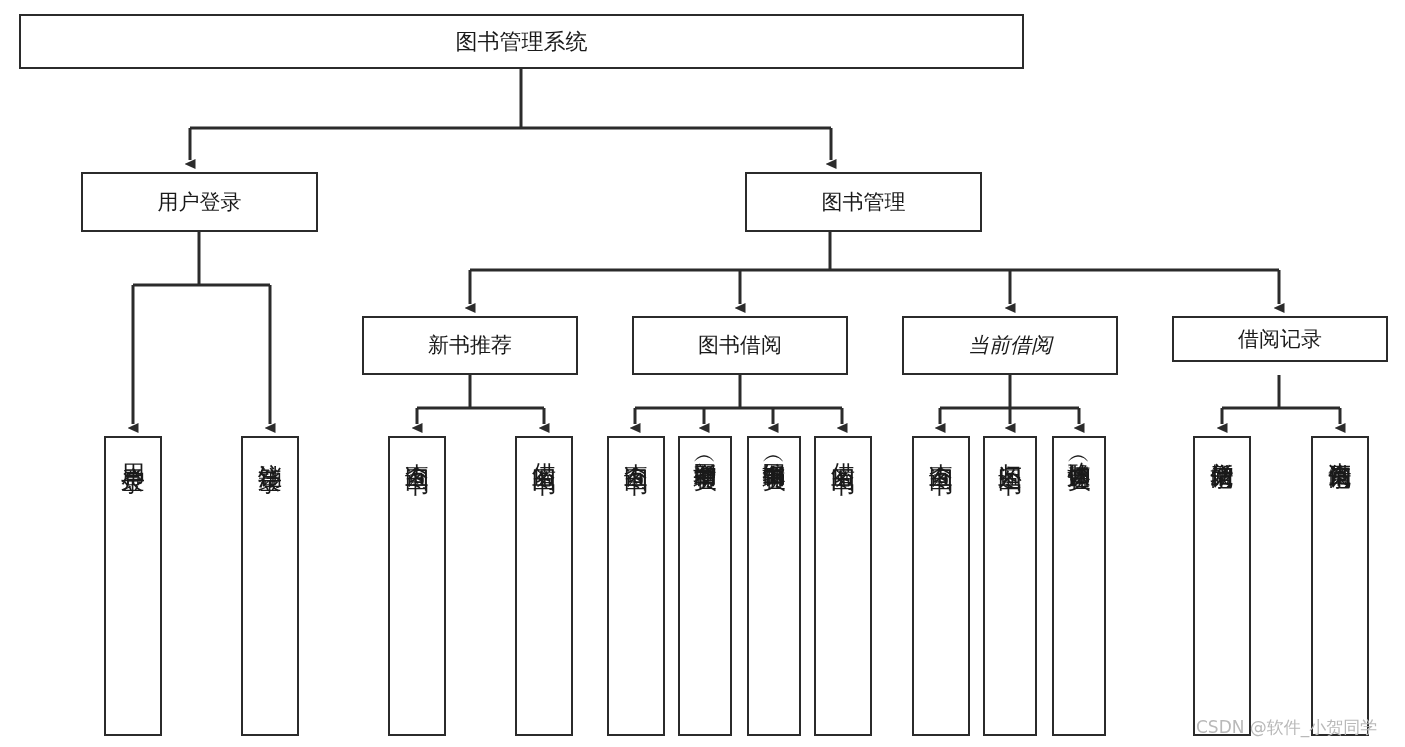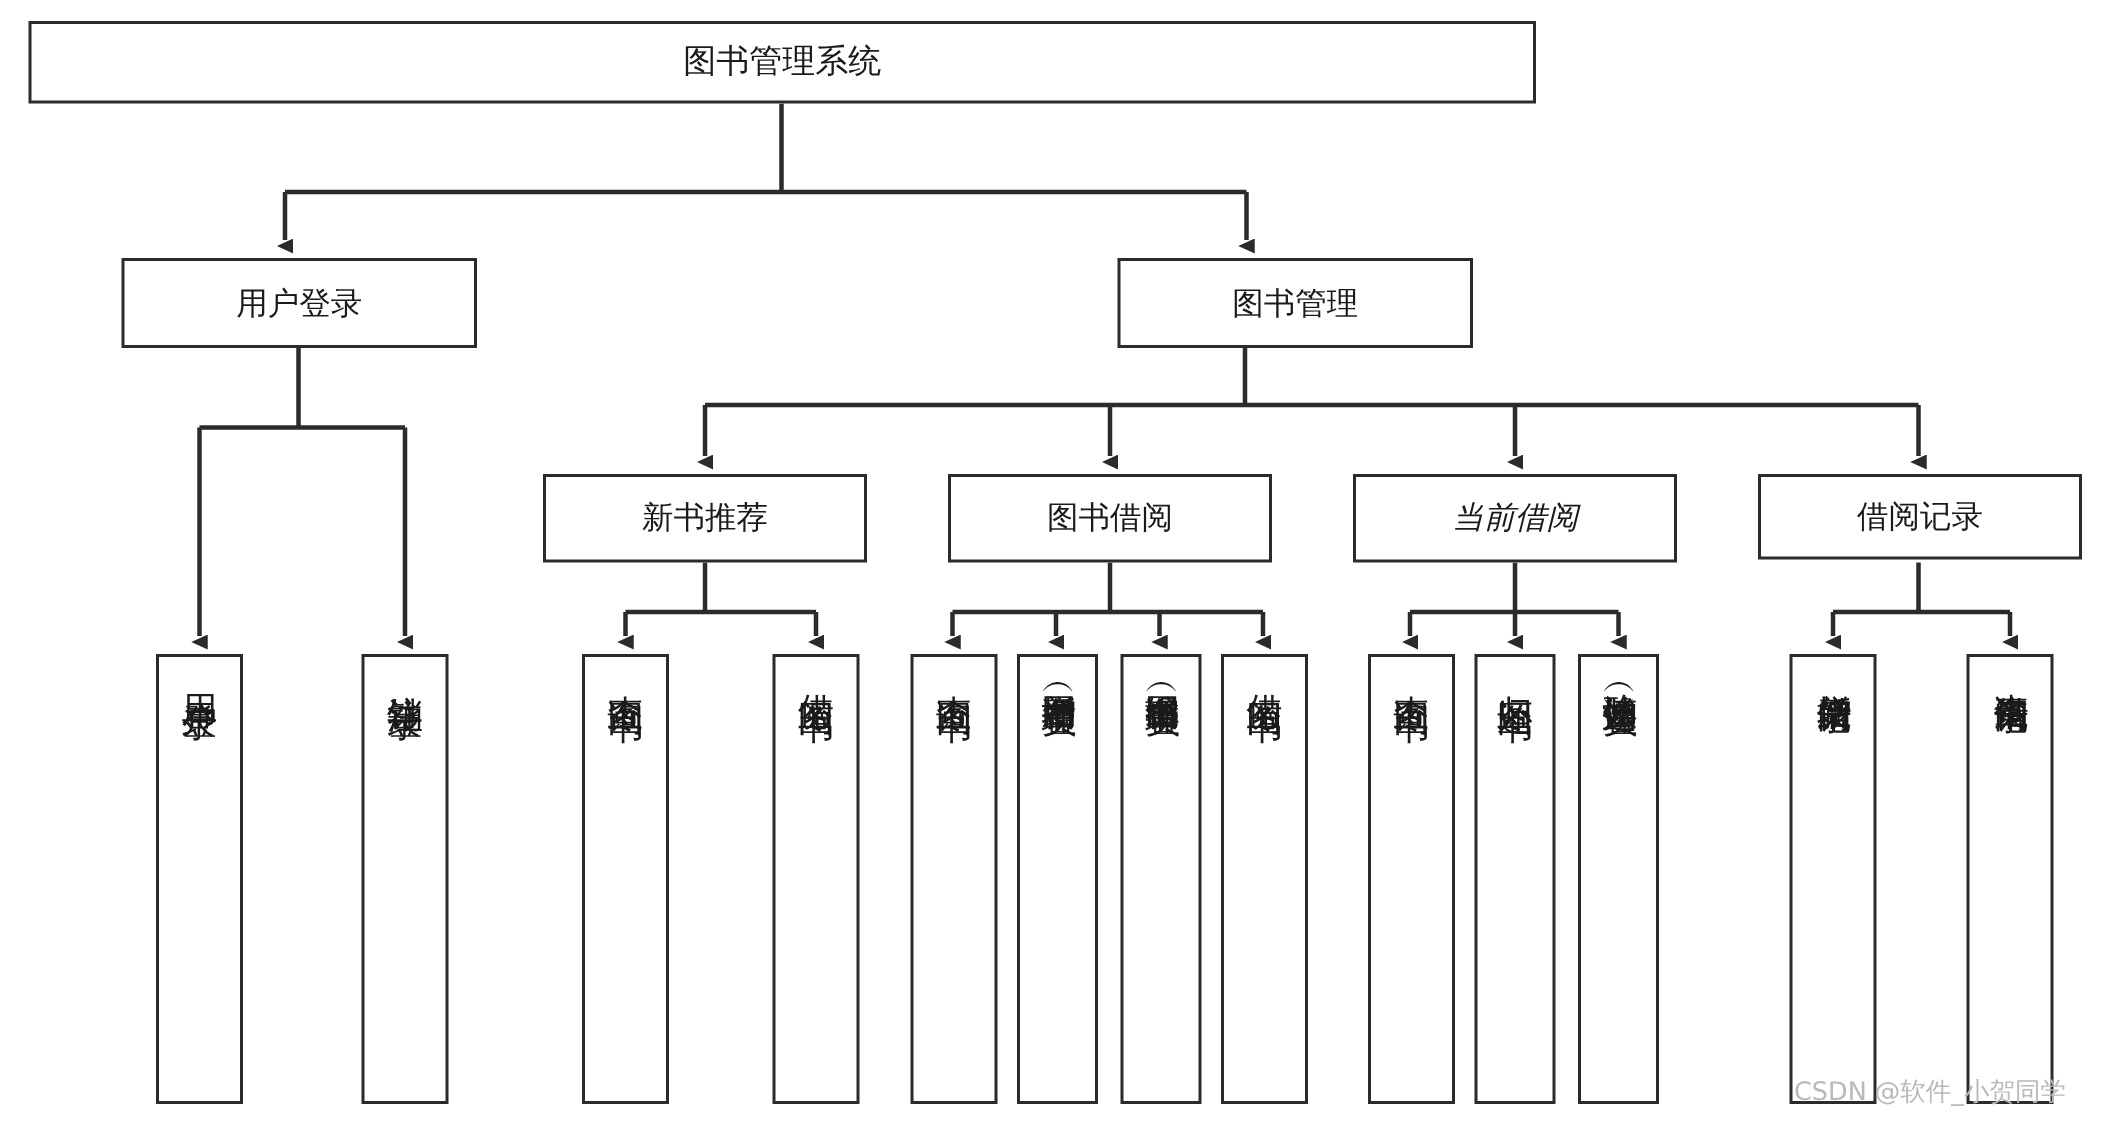--- a/index.html
+++ b/index.html
@@ -141,21 +141,21 @@
 
   <div class="node h" style="left:362px; top:316px; width:216px; height:59px;">
     <span class="label">新书推荐</span>
   </div>
   <div class="node h" style="left:632px; top:316px; width:216px; height:59px;">
     <span class="label">图书借阅</span>
   </div>
   <div class="node h" style="left:902px; top:316px; width:216px; height:59px;font-style:italic;">
     <span class="label">当前借阅</span>
   </div>
-  <div class="node h" style="left:1172px; top:316px; width:216px; height:57px;justify-content:center;">
+  <div class="node h" style="left:1172px; top:316px; width:216px; height:46px;justify-content:center;">
     <span class="label">借阅记录</span>
   </div>
 
   <div class="node v" style="left:104px; top:436px; width:58px; height:300px;">
     <span class="label">用户登录</span>
   </div>
   <div class="node v" style="left:241px; top:436px; width:58px; height:300px;">
     <span class="label">注销登录</span>
   </div>
 

